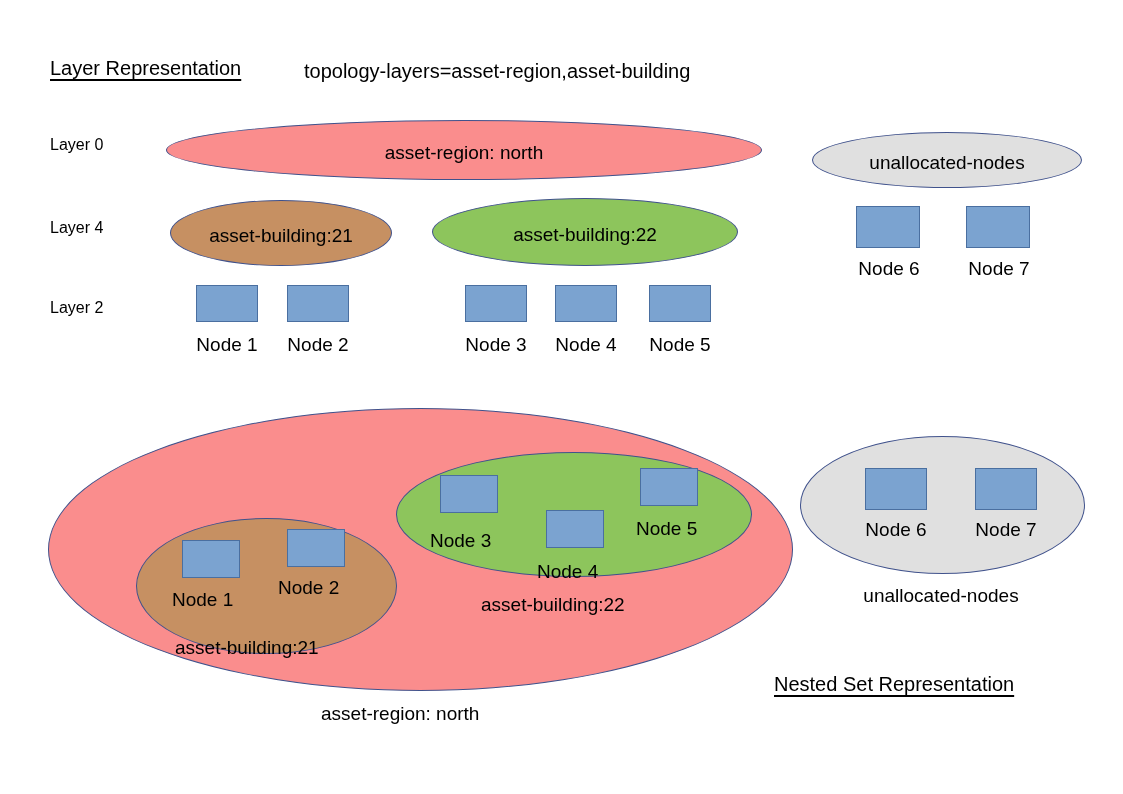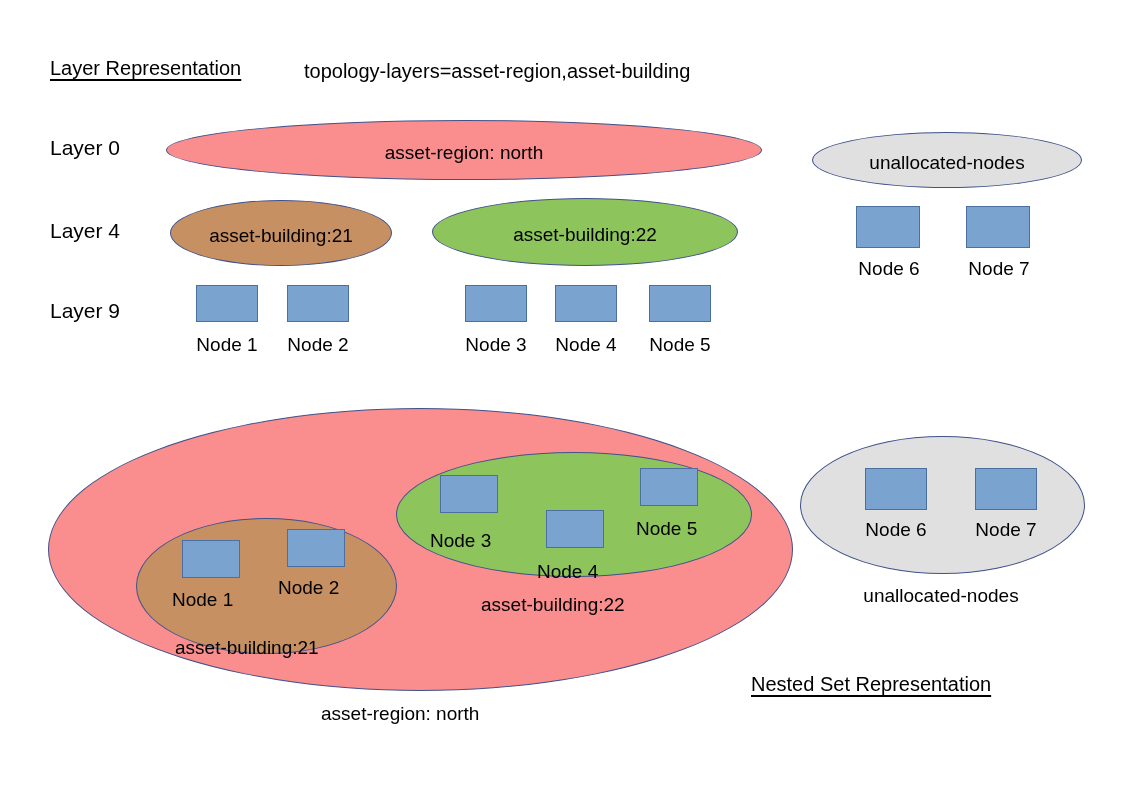--- a/index.html
+++ b/index.html
@@ -25,21 +25,21 @@
     font-family: "Liberation Sans", sans-serif;
     white-space: nowrap;
     line-height: 1;
   }
   .t-heading {
     font-size: 20px;
     text-decoration: underline;
     text-underline-offset: 4px;
   }
   .t-param   { font-size: 20px; }
-  .t-layer   { font-size: 21px; }
+  .t-layer   { font-size: 16px; }
   .t-node    { font-size: 19px; }
   .t-setlbl  { font-size: 19px; }
 
   .center-x { transform: translateX(-50%); }
 
   
   .ellipse {
     position: absolute;
     border-radius: 50%;
     box-sizing: border-box;
@@ -72,21 +72,21 @@
 <body>
 
 <div id="canvas">
 
   <div class="txt t-heading" style="left:50px; top:58px;">Layer Representation</div>
 
   <div class="txt t-param" style="left:304px; top:61px;">topology-layers=asset-region,asset-building</div>
 
   <div class="txt t-layer" style="left:50px; top:137px;">Layer 0</div>
   <div class="txt t-layer" style="left:50px; top:220px;">Layer 4</div>
-  <div class="txt t-layer" style="left:50px; top:300px;">Layer 9</div>
+  <div class="txt t-layer" style="left:50px; top:300px;">Layer 2</div>
 
   <div class="ellipse e-region" style="left:166px; top:120px; width:596px; height:60px;">
     <div class="ellipse-label" style="top:21px;">asset-region: north</div>
   </div>
 
   <div class="ellipse e-unalloc" style="left:812px; top:132px; width:270px; height:56px;">
     <div class="ellipse-label" style="top:19px;">unallocated-nodes</div>
   </div>
 
   <div class="ellipse e-building21" style="left:170px; top:200px; width:222px; height:66px;">
@@ -136,15 +136,15 @@
   <div class="txt t-setlbl" style="left:481px; top:595px;">asset-building:22</div>
   <div class="txt t-setlbl" style="left:321px; top:704px;">asset-region: north</div>
 
   <div class="ellipse e-unalloc" style="left:800px; top:436px; width:285px; height:138px;"></div>
   <div class="node-rect" style="left:865px; top:468px; width:62px; height:42px;"></div>
   <div class="node-rect" style="left:975px; top:468px; width:62px; height:42px;"></div>
   <div class="txt t-node center-x" style="left:896px; top:520px;">Node 6</div>
   <div class="txt t-node center-x" style="left:1006px; top:520px;">Node 7</div>
   <div class="txt t-setlbl center-x" style="left:941px; top:586px;">unallocated-nodes</div>
 
-  <div class="txt t-heading" style="left:751px; top:674px;">Nested Set Representation</div>
+  <div class="txt t-heading" style="left:774px; top:674px;">Nested Set Representation</div>
 
 </div>
 
 </body></html>

